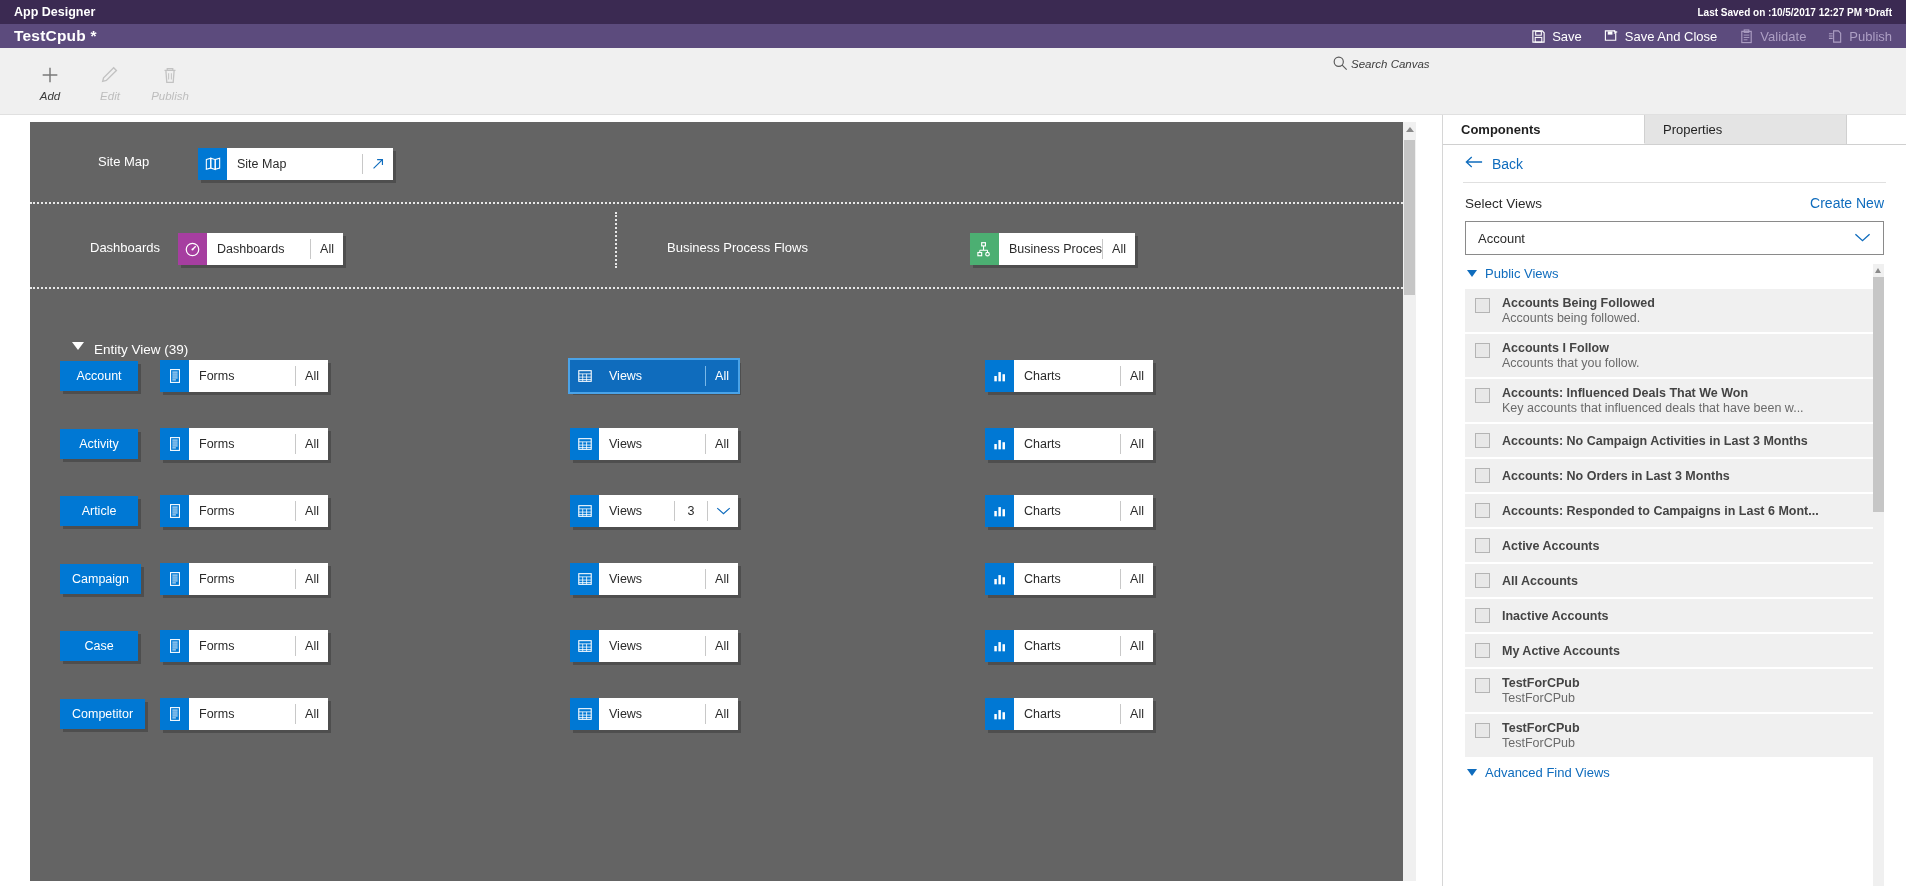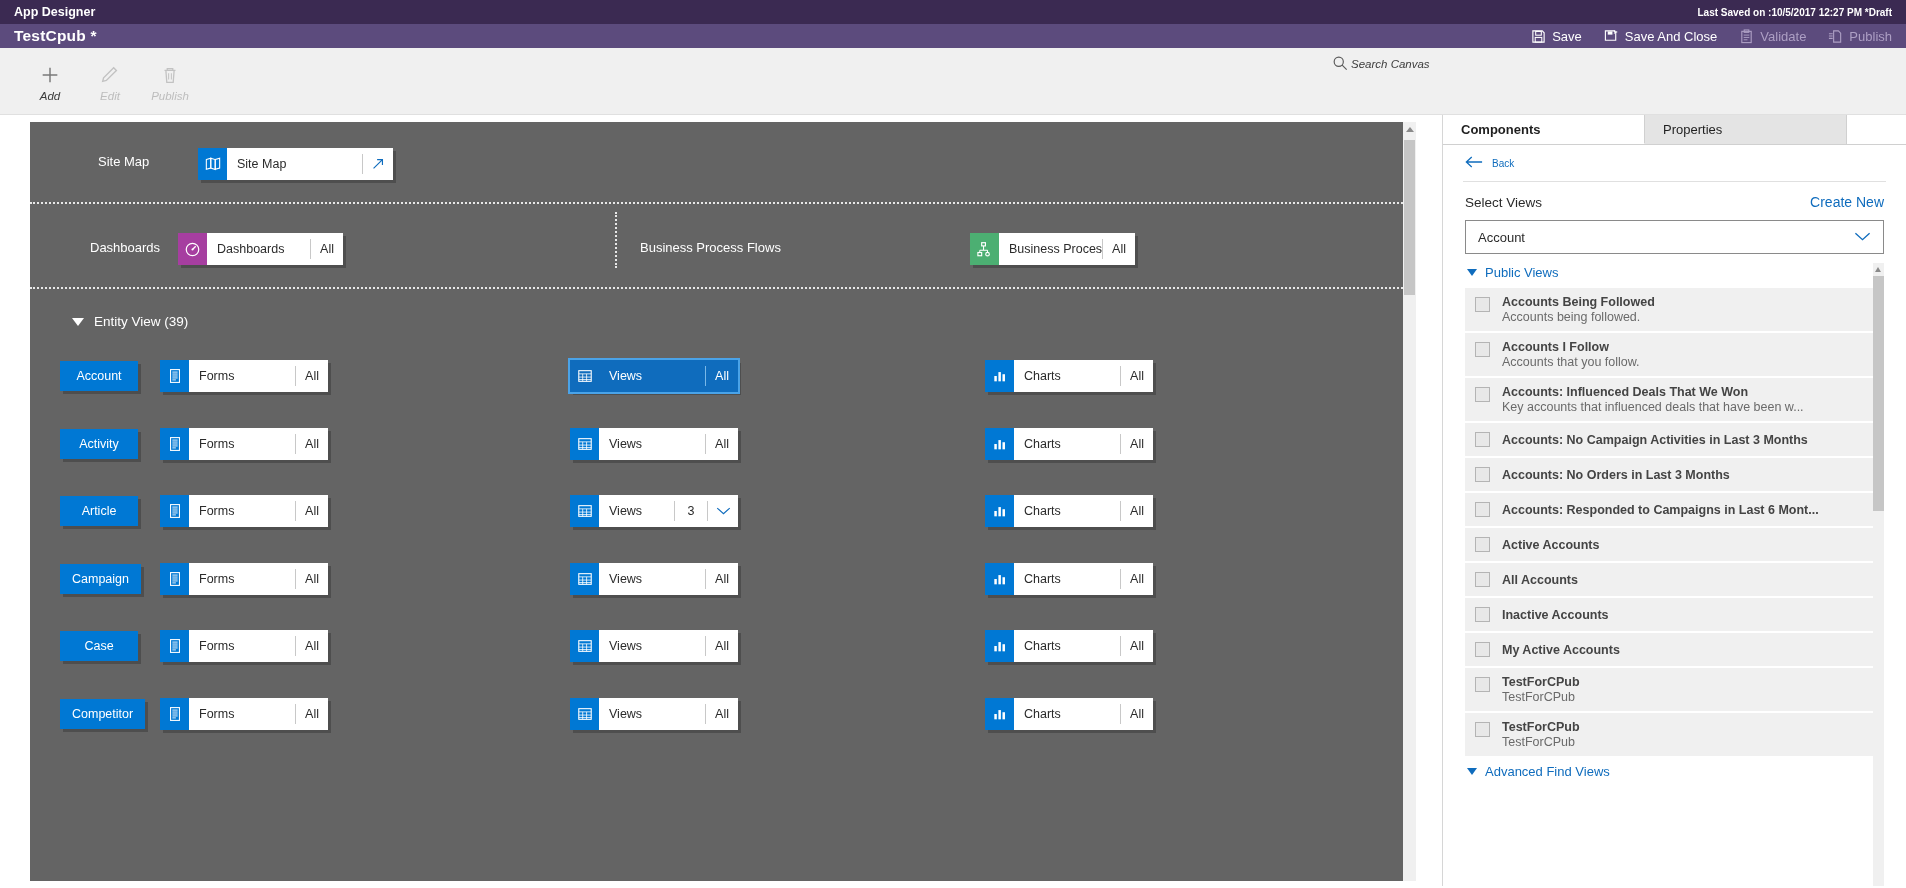--- a/index.html
+++ b/index.html
@@ -136,22 +136,22 @@
   
   .entity-pill {
     position: absolute; height: 30px; min-width: 78px;
     background: #0078d4; color: #fff; font-size: 12.5px;
     display: flex; align-items: center; justify-content: center;
     padding: 0 12px; box-shadow: 3px 3px 0 rgba(0,0,0,0.22);
     cursor: pointer; white-space: nowrap;
   }
 
   .section-header {
-    position: absolute; display: flex; align-items: center; gap: 10px;
-    color: #ffffff; font-size: 13.5px; cursor: pointer;
+    position: absolute; display: flex; gap: 10px;
+    color: #ffffff; font-size: 13.5px; cursor: pointer; margin-top: 28px;
   }
   .tri-down {
     width: 0; height: 0;
     border-left: 6px solid transparent; border-right: 6px solid transparent;
     border-top: 8px solid #ffffff;
   }
 
   
   .panel {
     width: 464px; background: #ffffff; display: flex; flex-direction: column;
@@ -160,21 +160,21 @@
   .panel-tabs { display: flex; height: 30px; border-bottom: 1px solid #d0d0d0; }
   .panel-tab {
     width: 202px; display: flex; align-items: center; padding-left: 18px;
     font-size: 13px; color: #1f1f1f; cursor: pointer;
     background: #e4e4e4; border-right: 1px solid #d0d0d0;
   }
   .panel-tab.active { background: #ffffff; font-weight: bold; border-bottom: 1px solid #fff; }
 
   .panel-back {
     display: flex; align-items: center; gap: 9px;
-    padding: 10px 0 10px 22px; color: #0f6cbd; font-size: 10px; cursor: pointer;
+    padding: 10px 0 10px 22px; color: #0f6cbd; font-size: 14px; cursor: pointer;
   }
   .panel-divider { height: 1px; background: #e0e0e0; margin: 0 20px; }
 
   .panel-sub {
     display: flex; align-items: center; justify-content: space-between;
     padding: 12px 22px 10px 22px;
   }
   .panel-sub .lbl { font-size: 13.5px; color: #2b2b2b; }
   .panel-sub .lnk { font-size: 14px; color: #0f6cbd; cursor: pointer; }
 
@@ -362,21 +362,21 @@
               <path d="M9 9l3.4-3.4" stroke="#fff" stroke-width="1.4"></path>
               <circle cx="9" cy="9" r="1.1" fill="#fff"></circle>
             </svg>
         </span>
         <span class="tlabel">Dashboards</span>
         <span class="tcount">All</span>
       </div>
 
       <div class="dotted-vert" style="left:585px; top:90px;"></div>
 
-      <div class="row-label" style="left:610px; top:118px;">Business Process Flows</div>
+      <div class="row-label" style="left:637px; top:118px;">Business Process Flows</div>
       <div class="tile" style="left:940px; top:111px; width:165px;">
         <span class="ticon green">
           <svg width="17" height="17" viewBox="0 0 18 18">
               <rect x="6" y="1.8" width="4" height="3.4" fill="none" stroke="#fff" stroke-width="1.2"></rect>
               <rect x="2" y="12.2" width="4" height="3.4" fill="none" stroke="#fff" stroke-width="1.2"></rect>
               <circle cx="12.2" cy="13.9" r="1.9" fill="none" stroke="#fff" stroke-width="1.2"></circle>
               <path d="M8 5.2v4.6M4 9.8h8.2M4 9.8v2.4M12.2 9.8V12" stroke="#fff" stroke-width="1.1"></path>
             </svg>
         </span>
         <span class="tlabel">Business Proces...</span>

